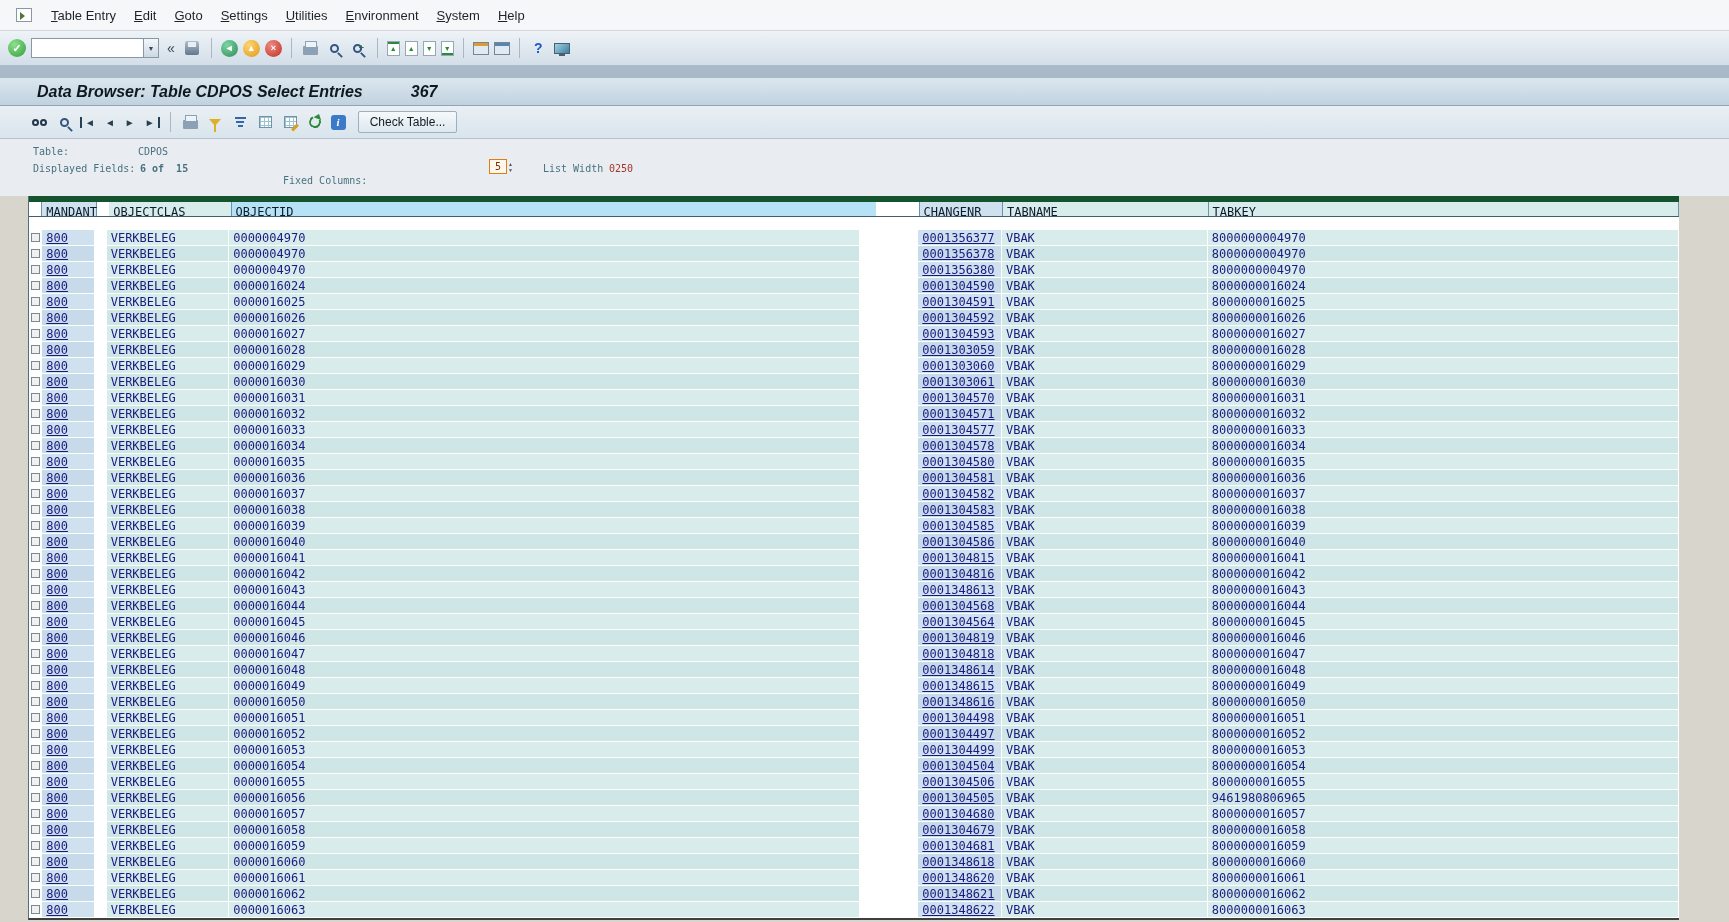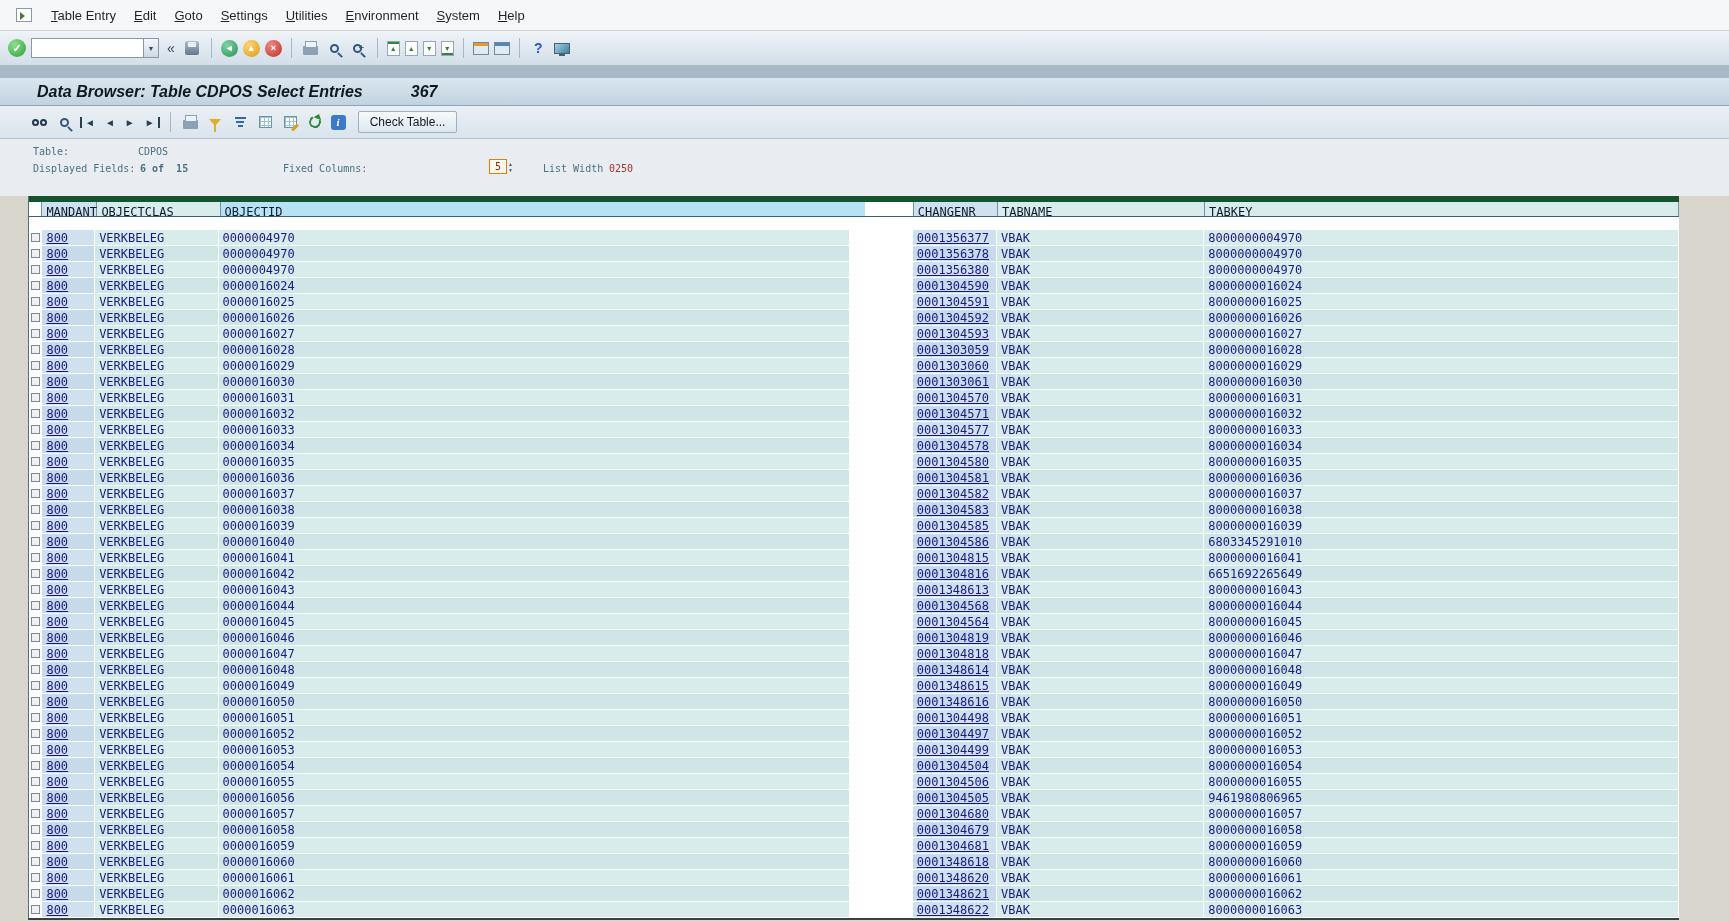--- a/index.html
+++ b/index.html
@@ -117,21 +117,21 @@
   .thead { display:flex; height:21px; border-top:6px solid #14532d; border-bottom:1px solid #3f5f6f; background:#fff; }
   .th { padding:3px 0 0 4px; color:#0c1c2a; border-right:1px solid #6a94ae; background:#b5e2f4; }
   .th.c-sel { background:#fff; border-right:1px solid #6a94ae; }
   .th.c-objectid { background:linear-gradient(to right,#b5e2f4 644px,#fff 644px); }
   .tgap { height:13px; background:#fff; }
   .trow { display:flex; height:16px;border-radius:6px; }
   .cell { height:16px; line-height:14px; padding:1px 0 0 4px; color:#1a1a80;
           border-right:1px solid #fff; border-bottom:1px solid #fff; overflow:hidden; }
   .c-sel       { width:14px; padding:0; background:#fff; }
   .c-mandant   { width:55px;  background:#cfe1ee; }
-  .c-objectclas{ width:129px; background:#d9ecec; }
+  .c-objectclas{ width:129px; background:#d9ecec;margin-left:12px; }
   .c-objectid  { width:727px; background:linear-gradient(to right,#d9ecec 630px,#fff 630px); }
   .c-changenr  { width:88px;  background:#cfe1ee; }
   .c-tabname   { width:217px; background:#d9ecec; }
   .c-tabkey    { width:497px; background:#d9ecec; }
   .trow.alt .c-mandant, .trow.alt .c-changenr { background:#c6daea; }
   .trow.alt .c-objectclas, .trow.alt .c-tabname, .trow.alt .c-tabkey { background:#cfe6e6; }
   .trow.alt .c-objectid { background:linear-gradient(to right,#cfe6e6 630px,#fff 630px); }
   .c-mandant .val, .c-changenr .val { text-decoration:underline; }
   .cbx { display:block; width:9px; height:9px; margin:3px 0 0 2px; border:1px solid #7e8890; background:#eef0f2; }
 </style>
@@ -235,21 +235,21 @@
   <button class="check-btn">Check Table...</button>
 </div>
 
 <div class="content">
   <div class="infostrip"></div>
 
   <span class="inf" style="left:33px;  top:7px;">Table:</span>
   <span class="inf" style="left:138px; top:7px;">CDPOS</span>
   <span class="inf" style="left:33px;  top:24px;">Displayed Fields:</span>
   <span class="inf" style="left:140px; top:24px;font-weight:bold;">6 of  15</span>
-  <span class="inf" style="left:283px; top:24px;">Fixed Columns:</span>
+  <span class="inf" style="left:283px; top:36px;">Fixed Columns:</span>
   <span class="spinbox">
     <span class="sval">5</span>
     <span class="arrows">
         <span>▲</span>
         <span>▼</span>
       </span>
   </span>
   <span class="inf" style="left:543px; top:24px;">List Width</span>
   <span class="inf red" style="left:609px; top:24px;">0250</span>
 
@@ -476,21 +476,21 @@
         </div>
         <div class="trow alt">
           <div class="cell c-sel">
             <span class="cbx"></span>
           </div>
           <div class="cell c-mandant"><span class="val">800</span></div>
           <div class="cell c-objectclas"><span class="val">VERKBELEG</span></div>
           <div class="cell c-objectid"><span class="val">0000016040</span></div>
           <div class="cell c-changenr"><span class="val">0001304586</span></div>
           <div class="cell c-tabname"><span class="val">VBAK</span></div>
-          <div class="cell c-tabkey"><span class="val">6803345291010</span></div>
+          <div class="cell c-tabkey"><span class="val">8000000016040</span></div>
         </div>
         <div class="trow">
           <div class="cell c-sel">
             <span class="cbx"></span>
           </div>
           <div class="cell c-mandant"><span class="val">800</span></div>
           <div class="cell c-objectclas"><span class="val">VERKBELEG</span></div>
           <div class="cell c-objectid"><span class="val">0000016041</span></div>
           <div class="cell c-changenr"><span class="val">0001304815</span></div>
           <div class="cell c-tabname"><span class="val">VBAK</span></div>
@@ -498,21 +498,21 @@
         </div>
         <div class="trow alt">
           <div class="cell c-sel">
             <span class="cbx"></span>
           </div>
           <div class="cell c-mandant"><span class="val">800</span></div>
           <div class="cell c-objectclas"><span class="val">VERKBELEG</span></div>
           <div class="cell c-objectid"><span class="val">0000016042</span></div>
           <div class="cell c-changenr"><span class="val">0001304816</span></div>
           <div class="cell c-tabname"><span class="val">VBAK</span></div>
-          <div class="cell c-tabkey"><span class="val">6651692265649</span></div>
+          <div class="cell c-tabkey"><span class="val">8000000016042</span></div>
         </div>
         <div class="trow">
           <div class="cell c-sel">
             <span class="cbx"></span>
           </div>
           <div class="cell c-mandant"><span class="val">800</span></div>
           <div class="cell c-objectclas"><span class="val">VERKBELEG</span></div>
           <div class="cell c-objectid"><span class="val">0000016043</span></div>
           <div class="cell c-changenr"><span class="val">0001348613</span></div>
           <div class="cell c-tabname"><span class="val">VBAK</span></div>

